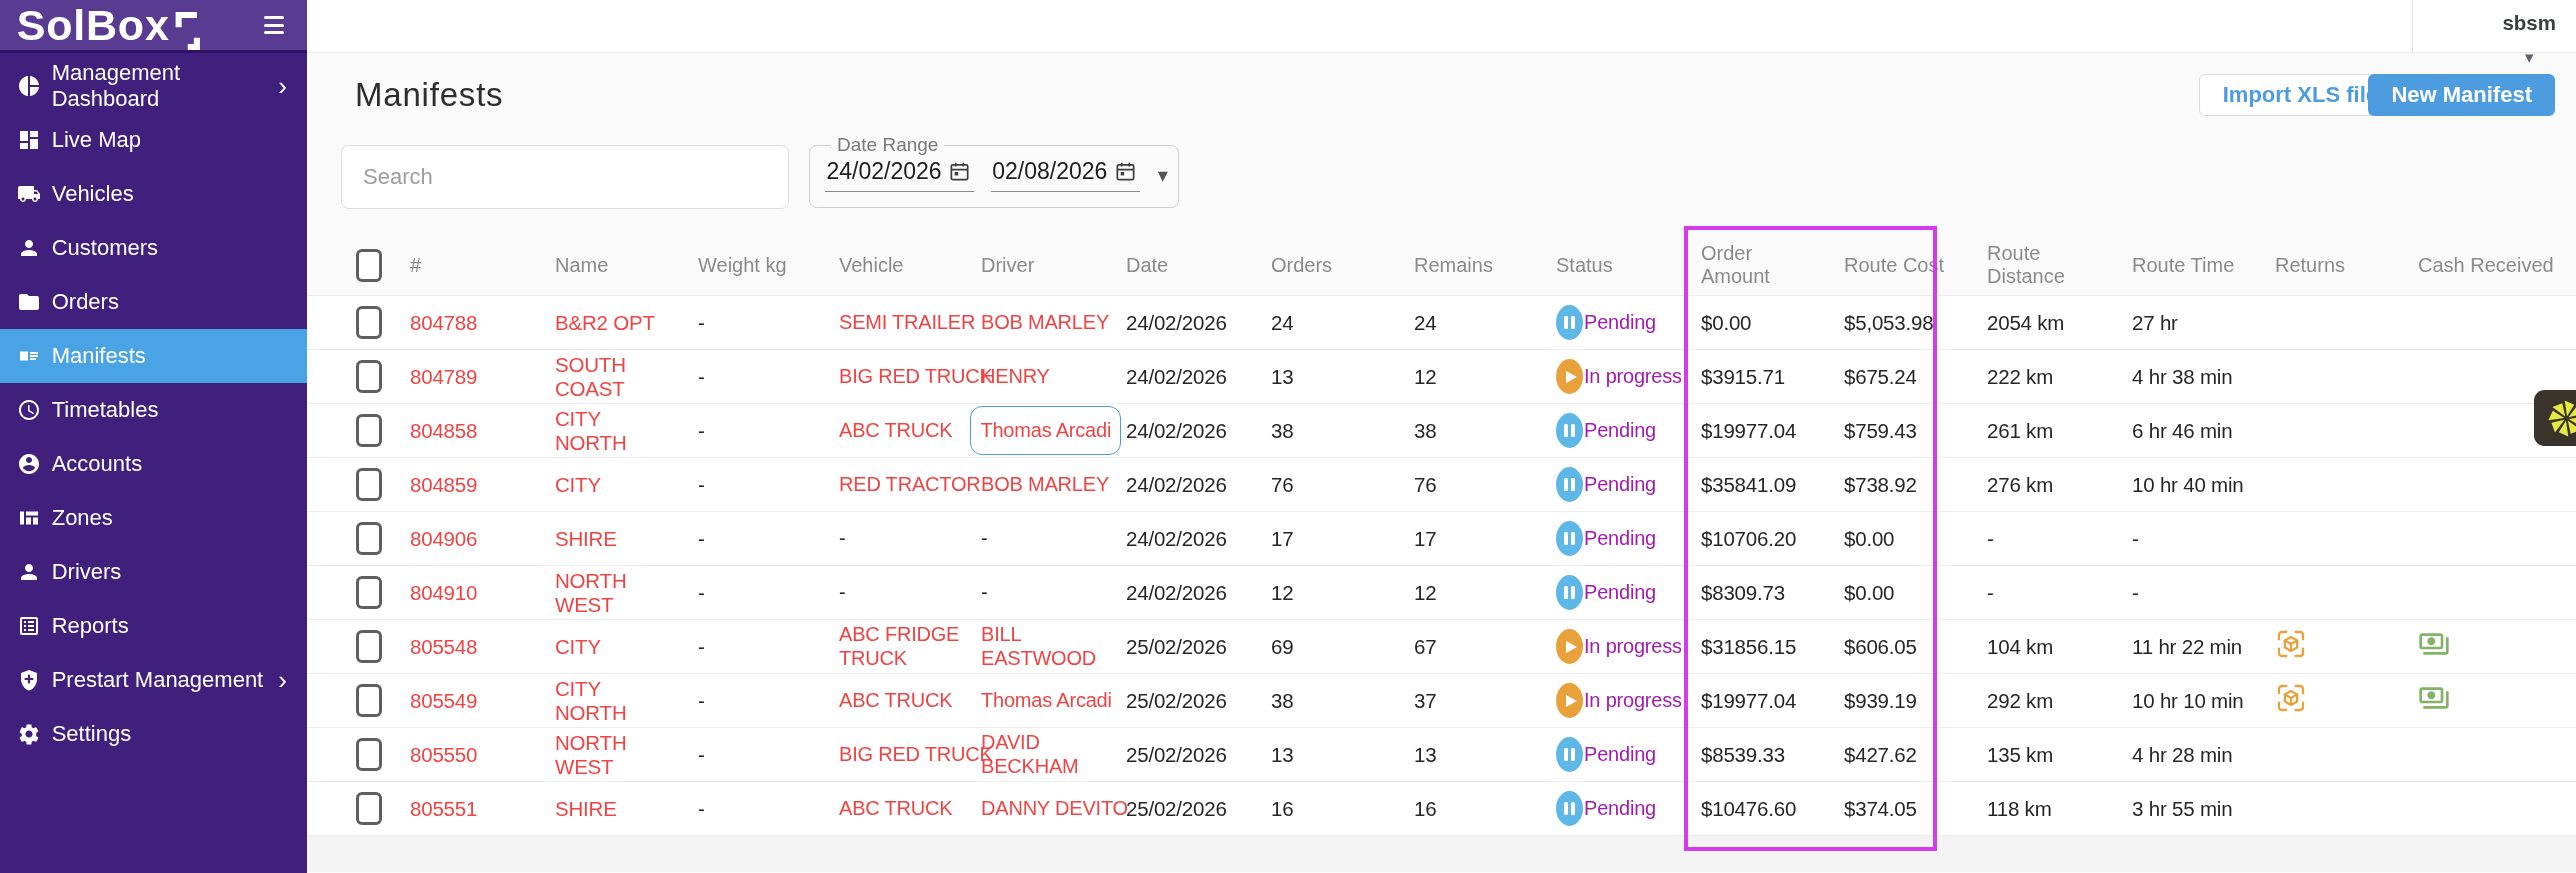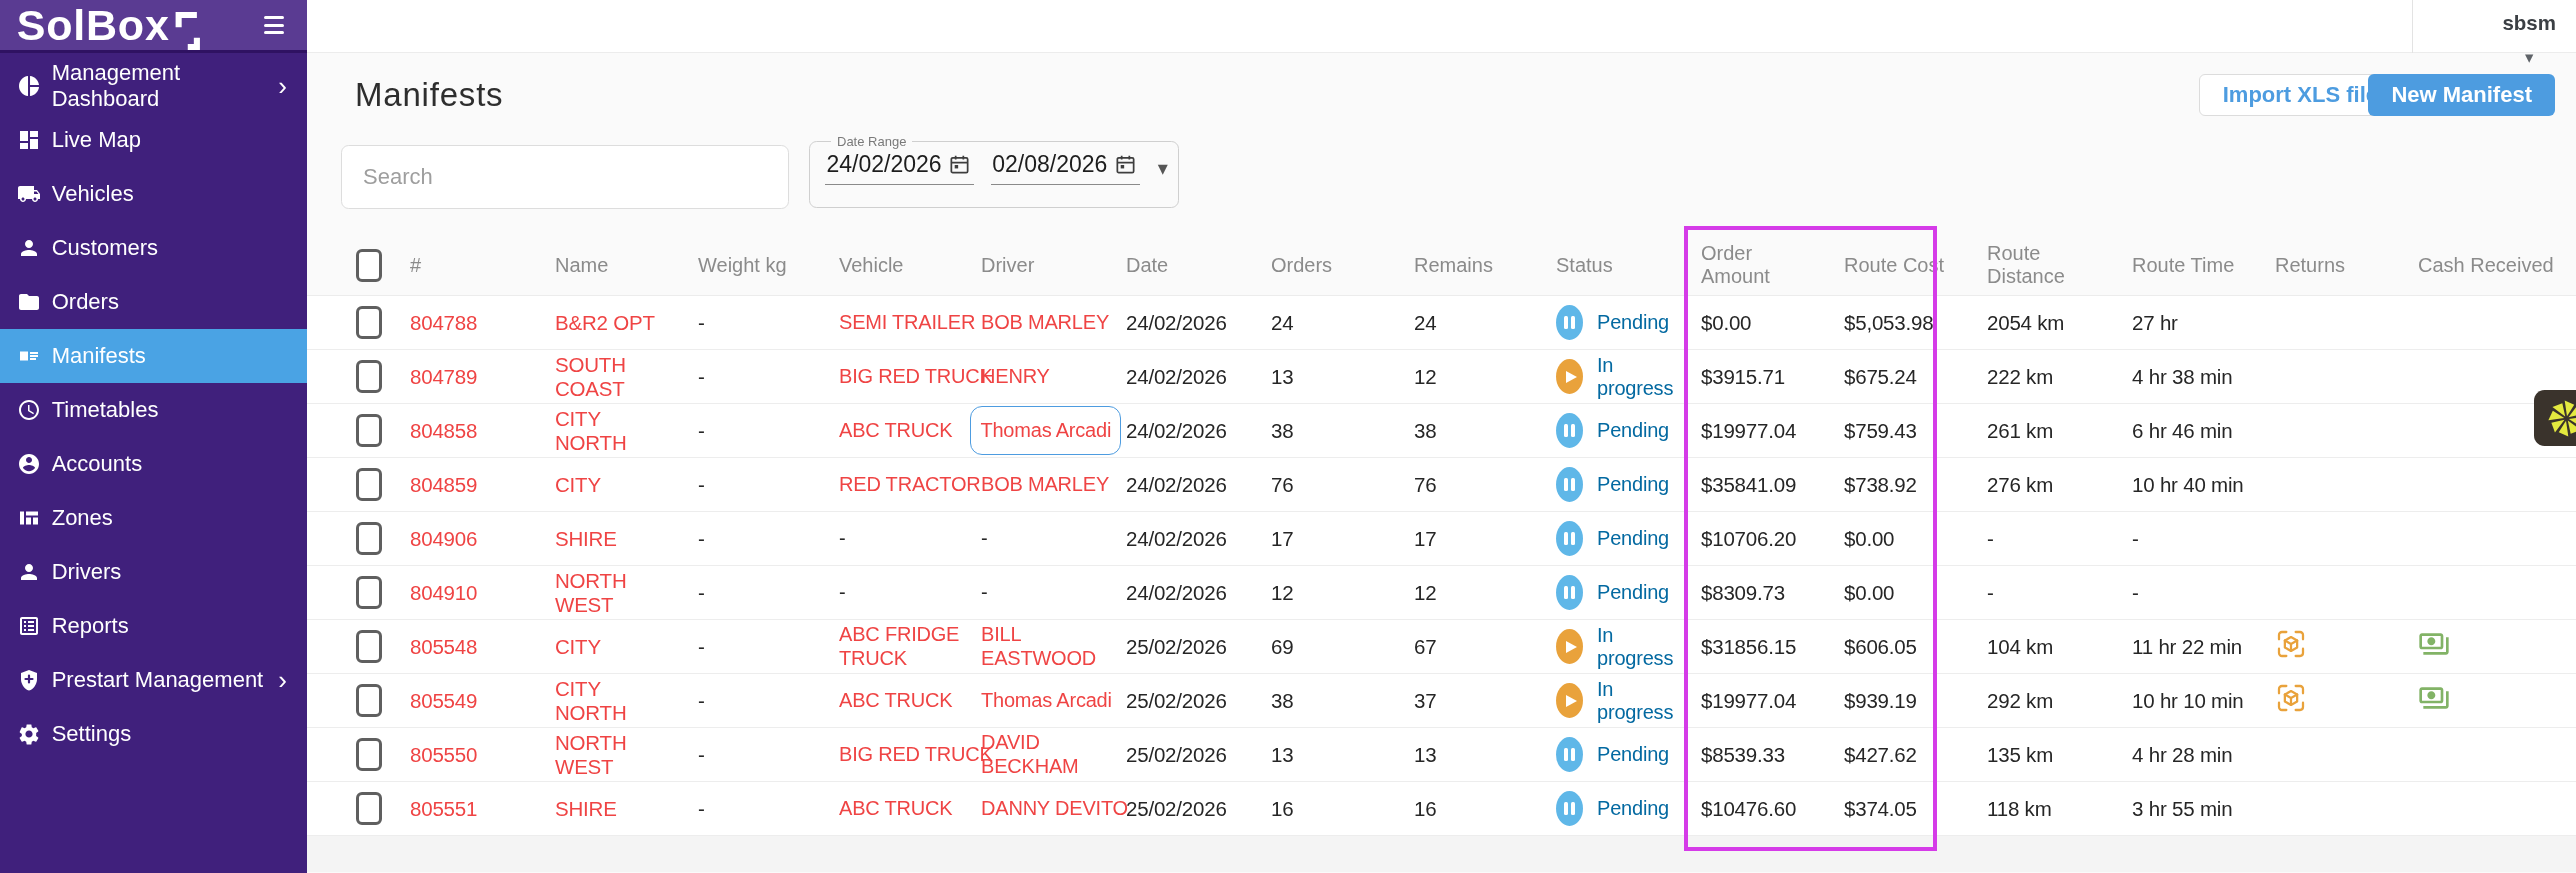--- a/index.html
+++ b/index.html
@@ -43,21 +43,21 @@
   .btn.outline { right:174px; background:#fff; border:0.8px solid #DCDCDC; color:#4D9CE0; }
   .btn.solid { right:21px; background:#4D9CE0; color:#fff; }
 
   .search { position:absolute; left:34px; top:92px; width:448px; height:64px; background:#fff;
             border:0.8px solid #DDDDDD; border-radius:7.6px; padding:0 21px; font-size:22px; color:#444;
             font-family:"Liberation Sans", sans-serif; outline:none; }
   .search::placeholder { color:#9E9E9E; }
 
   .daterange { position:absolute; left:502px; top:81px; width:367px; height:74px;
                border:0.8px solid #CFCFCF; border-radius:7.6px; padding:0 10.6px 0 15px; }
-  .dr-legend { font-size:13px; color:#7A7A7A; padding:0 6px; margin-left:6px; }
+  .dr-legend { font-size:19px; color:#7A7A7A; padding:0 6px; margin-left:6px; }
   .dr-inner { display:flex; align-items:center; margin-top:1.5px; }
   .dgroup { width:149px; display:flex; align-items:center; justify-content:space-between;
             border-bottom:1.5px solid #8A8A8A; padding:0 3px 6.8px 1.5px; font-size:23px; font-weight:500;
             color:#1D1D1D; cursor:pointer; }
   .dgroup svg { width:23px; height:23px; }
   .dgroup + .dgroup { margin-left:16.7px; }
   .dr-caret { margin-left:18px; color:#555; font-size:20px; cursor:pointer; }
 
   
   .table { position:absolute; left:0; top:182px; width:2269px;
@@ -67,21 +67,21 @@
   .trow { display:grid; grid-template-columns:var(--cols); align-items:center; height:54px;
           padding-left:36px; background:#fff; border-bottom:0.8px solid #EDEDED;
           font-size:20.5px; color:#262626; letter-spacing:-0.2px; }
   .cell { padding-left:15px; padding-right:6px; }
   .cbcell { display:flex; justify-content:center; padding:0; }
   .cbx { width:26px; height:33px; border:3px solid #5F5F5F; border-radius:6px; background:#fff; cursor:pointer; }
   .lnk { color:#ef4444; text-decoration:none; cursor:pointer; }
   .pre { white-space:pre; line-height:23.5px; font-size:20px; }
   .focus-pill { display:inline-block; border:1.5px solid #4D9CE0; border-radius:12px;
                 padding:11.4px 9px; margin-left:-10.6px; }
-  .stcell { display:flex; align-items:center; gap:14px; padding-left:15px; font-size:20px; color:#0369a1; }
+  .stcell { display:flex; align-items:center; gap:1px; padding-left:15px; font-size:20px; color:#a21caf; }
   .st { width:27px; height:35px; border-radius:50%; flex:none; display:flex; align-items:center;
         justify-content:center; }
   .st.pending { background:#5FB7E8; }
   .st.pending i { display:block; width:3.8px; height:13px; background:#fff; border-radius:1.5px; margin:0 1.9px; }
   .st.inprog { background:#E9A23B; }
   .st.inprog i { display:block; width:0; height:0; border-left:11.4px solid #fff;
                  border-top:6.8px solid transparent; border-bottom:6.8px solid transparent; margin-left:3.8px; }
   .icon-btn { display:inline-flex; cursor:pointer; }
   .icon-btn svg { width:32px; height:32px; }
   .tfoot { height:36px; background:#F4F4F4; }

